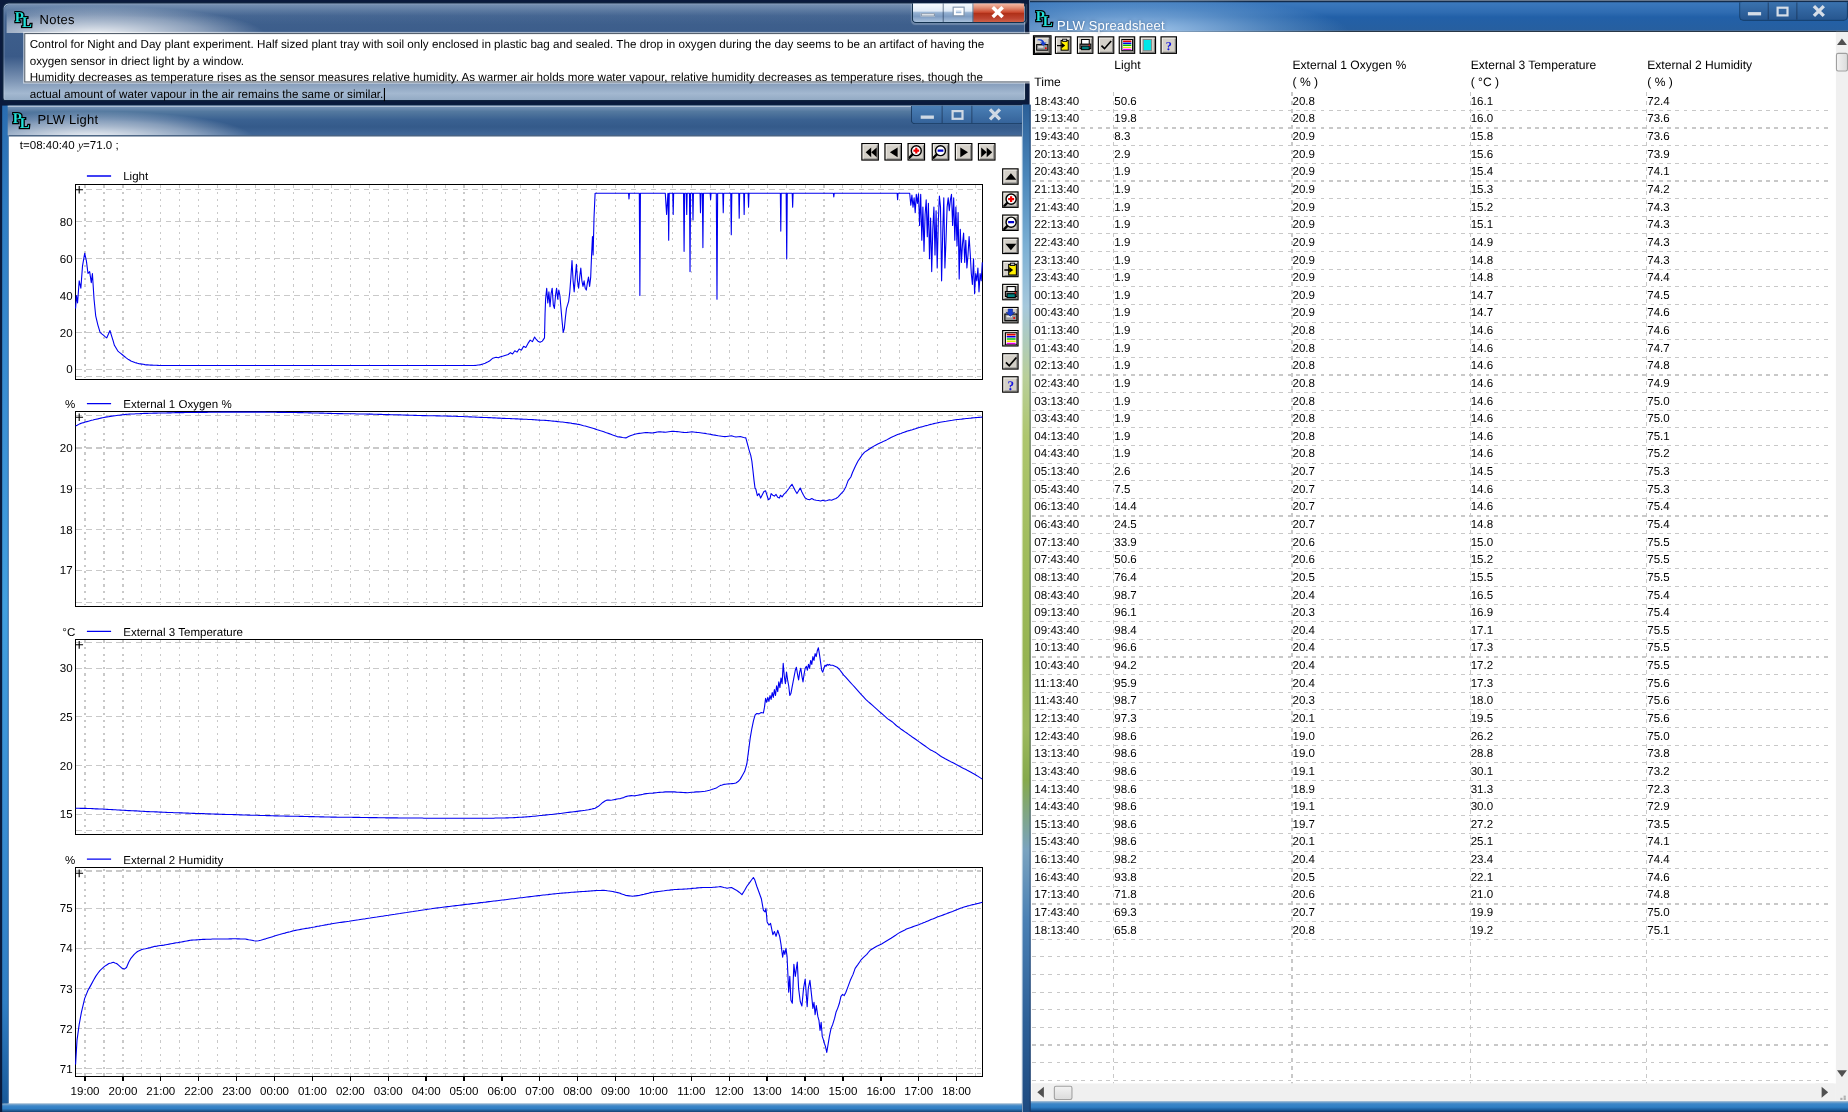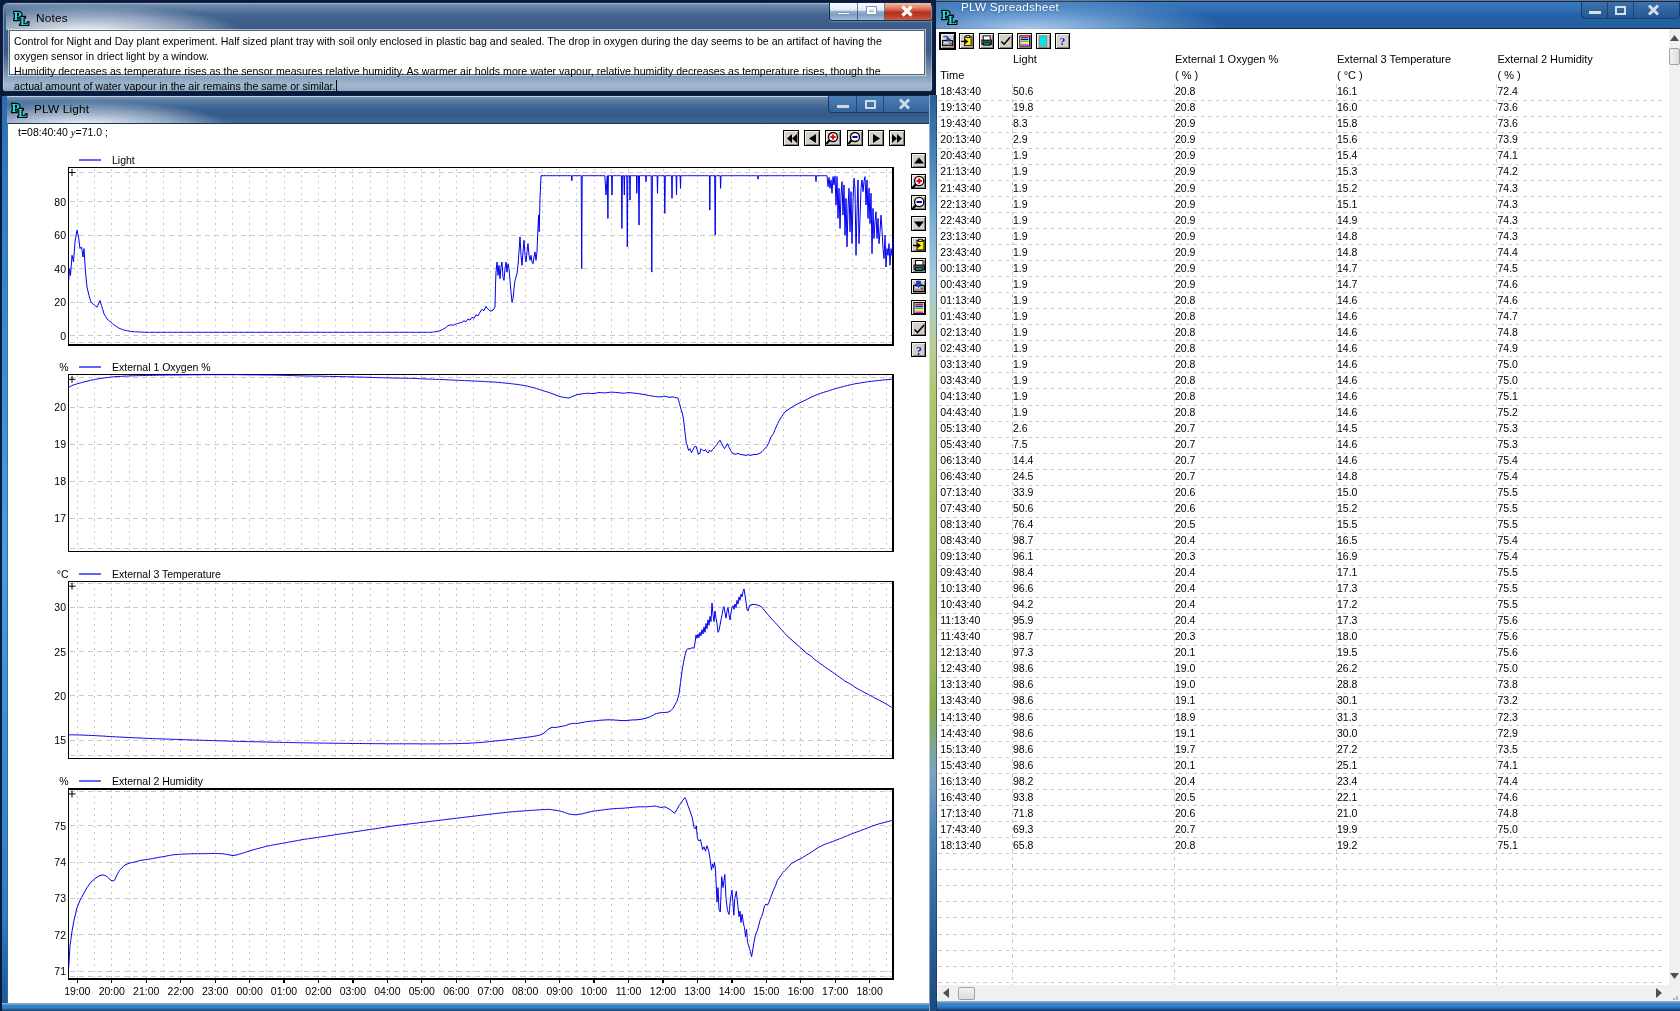--- a/index.html
+++ b/index.html
@@ -46,21 +46,21 @@
    <div class="abs" style="left:7px;top:9px;width:13px;height:3px;background:#fff;border:1px solid #8496ab"></div>
       </div>
  <div class="b" style="width:27px;background:linear-gradient(180deg,#fafdff 0%,#dfeaf6 42%,#95b1d2 50%,#7d9cc2 70%,#a9c0dc 100%)">
    <div class="abs" style="left:9px;top:4px;width:9px;height:7px;border:2px solid #fff;outline:1px solid #8496ab"></div>
       </div>
  <div class="b" style="width:46px;background:linear-gradient(180deg,#f6bda9 0%,#e08a70 25%,#cc4a30 48%,#b03018 54%,#bc4330 80%,#ce6048 100%)">
    <svg width="44" height="16" viewBox="0 0 44 16">
           <path d="M17.5 3.5 L26.5 12.5 M26.5 3.5 L17.5 12.5" stroke="#fff" stroke-width="3.2"></path>
         </svg></div>
 </div>
-<div class="abs" style="left:6px;top:27px;width:916px;height:45px;background:#fff;border:1px solid #56616e;box-shadow:0 0 0 1px rgba(255,255,255,.55);">
+<div class="abs" style="left:19px;top:27px;width:916px;height:45px;background:#fff;border:1px solid #56616e;box-shadow:0 0 0 1px rgba(255,255,255,.55);">
 <div class="abs" style="left:4px;top:3px;font-size:10.6px;line-height:15px;color:#000;white-space:nowrap;">
 Control for Night and Day plant experiment. Half sized plant tray with soil only enclosed in plastic bag and sealed. The drop in oxygen during the day seems to be an artifact of having the<br>oxygen sensor in driect light by a window.<br>Humidity decreases as temperature rises as the sensor measures relative humidity. As warmer air holds more water vapour, relative humidity decreases as temperature rises, though the<br>actual amount of water vapour in the air remains the same or similar.<span style="border-left:1px solid #000">&nbsp;</span>
 </div>
     </div>
 </div>
 <div class="win" style="left:2px;top:95px;width:934px;height:916px;
 background:linear-gradient(180deg,#3f74ab 0%,#3668a0 100%); border:1px solid #0d2440; border-radius:6px 6px 0 0;">
   <div class="abs" style="left:0;top:0;width:932px;height:27px;border-radius:5px 5px 0 0;
   background:linear-gradient(180deg,#7e99bb 0%,#54799f 20%,#3a6191 48%,#345a8a 72%,#426898 100%);
   box-shadow:inset 0 1px 0 rgba(255,255,255,.55);">
@@ -509,21 +509,21 @@
   <div class="abs" style="left:0;top:0;width:420px;height:29px;
   background:radial-gradient(ellipse 260px 44px at 95px 29px, rgba(173,208,243,.95), rgba(120,168,216,.45) 50%, rgba(255,255,255,0) 75%);"></div>
     </div>
 
 <svg style="position:absolute;left:5px;top:7px" width="18" height="18" viewBox="0 0 18 18">
       <text x="0.5" y="12" font-family="Liberation Serif,serif" font-weight="bold" font-size="13.5" fill="none" stroke="#000" stroke-width="2.4">P</text>
       <text x="7" y="16.5" font-family="Liberation Serif,serif" font-weight="bold" font-size="13.5" fill="none" stroke="#000" stroke-width="2.4">L</text>
       <text x="0.5" y="12" font-family="Liberation Serif,serif" font-weight="bold" font-size="13.5" fill="#21e0d8">P</text>
       <text x="7" y="16.5" font-family="Liberation Serif,serif" font-weight="bold" font-size="13.5" fill="#21e0d8">L</text>
     </svg>
-<div class="tbtxt" style="left:25px;top:0;color:#fff;font-size:11.8px;text-shadow:0 0 3px rgba(20,60,110,.8)">PLW Spreadsheet</div>
+<div class="tbtxt" style="left:25px;top:16px;color:#fff;font-size:11.8px;text-shadow:0 0 3px rgba(20,60,110,.8)">PLW Spreadsheet</div>
 <div class="cb" style="left:645px;top:2px;width:99px;height:17px;
 border:1px solid #16406e;border-top:none;border-radius:0 0 4px 4px;overflow:hidden;background:linear-gradient(180deg,#3a72ae,#27568f);">
  <div class="b" style="width:26px">
         <div class="abs" style="left:7px;top:9px;width:12px;height:3px;background:#d6dee8"></div>
       </div>
  <div class="b" style="width:26px">
         <div class="abs" style="left:7px;top:4px;width:11px;height:9px;border:2.5px solid #d6dee8"></div>
       </div>
  <div class="b" style="width:45px"><svg width="43" height="16" viewBox="0 0 43 16">
           <path d="M15 3.5 L24 12.5 M24 3.5 L15 12.5" stroke="#d6dee8" stroke-width="3"></path>

